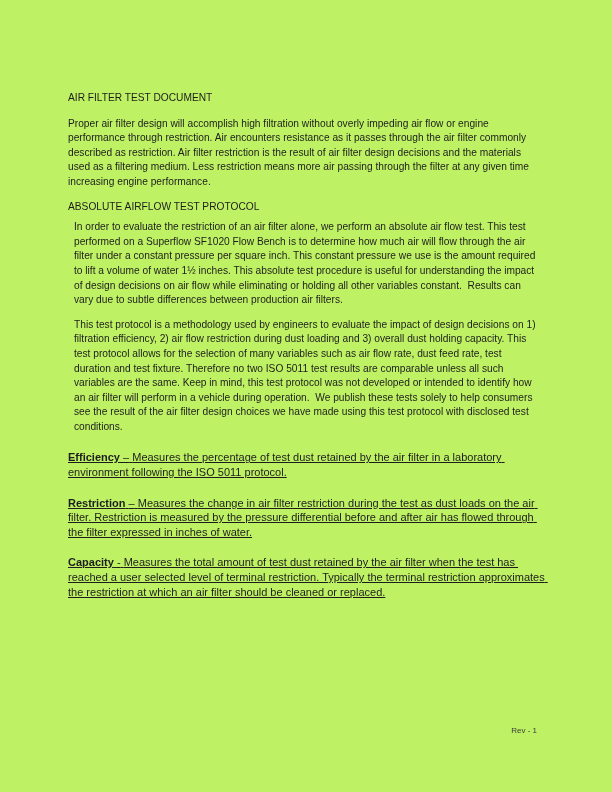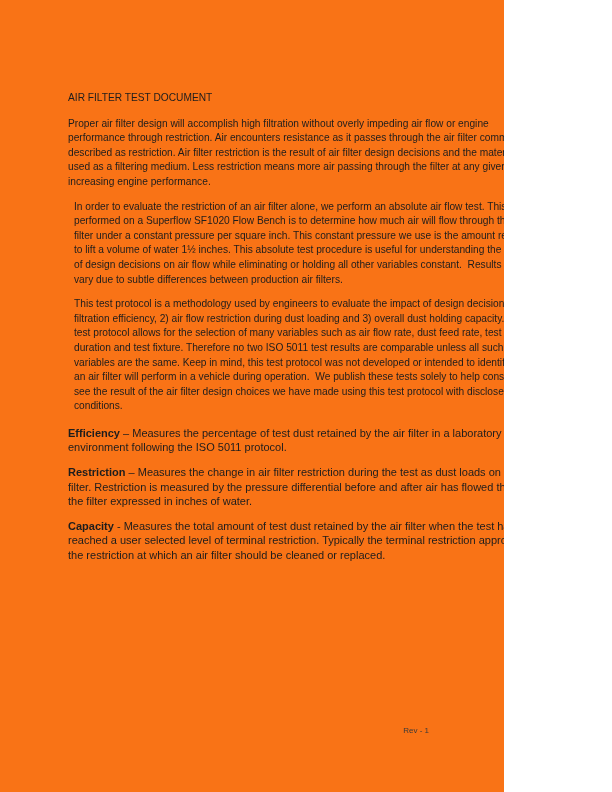--- a/index.html
+++ b/index.html
@@ -2,23 +2,23 @@
 <html><head>
 <meta charset="utf-8">
 <style>
   html, body {
     margin: 0;
     padding: 0;
     background: #ffffff;
   }
   .page {
     position: relative;
-    width: 504px;
+    width: 612px;
     height: 792px;
-    background: #f97316;
+    background: #bef264;
     overflow: hidden;
     color: #1d1d1d;
     font-family: "Liberation Sans", sans-serif;
   }
   .content {
     position: absolute;
     left: 68px;
     top: 91px;
     width: 478px;
   }
@@ -43,22 +43,23 @@
   .section-body {
     margin: 6px;
   }
   .iso-section {
     margin-bottom: 12px;
   }
   
   .def {
     font-size: 11px;
     line-height: 14.6px;
-    margin: 0 0 10px 0;
+    margin: 16px 0 10px 0;
     white-space: pre-wrap;
+    text-decoration: underline;
   }
   .def .term {
     font-weight: bold;
   }
   .footer-rev {
     position: absolute;
     top: 726px;
     right: 75px;
     font-size: 8px;
     color: #3a3a3a;
@@ -69,20 +70,21 @@
 <body>
 
 <div class="page">
   <div class="content">
 
     <div class="t-text doc-title">AIR FILTER TEST DOCUMENT</div>
 
     <p class="t-text intro">Proper air filter design will accomplish high filtration without overly impeding air flow or engine performance through restriction. Air encounters resistance as it passes through the air filter commonly described as restriction. Air filter restriction is the result of air filter design decisions and the materials used as a filtering medium. Less restriction means more air passing through the filter at any given time increasing engine performance.</p>
 
     <div class="section">
+      <div class="t-text section-heading">ABSOLUTE AIRFLOW TEST PROTOCOL</div>
       <p class="t-text section-body">In order to evaluate the restriction of an air filter alone, we perform an absolute air flow test. This test performed on a Superflow SF1020 Flow Bench is to determine how much air will flow through the air filter under a constant pressure per square inch. This constant pressure we use is the amount required to lift a volume of water 1½ inches. This absolute test procedure is useful for understanding the impact of design decisions on air flow while eliminating or holding all other variables constant.  Results can vary due to subtle differences between production air filters.</p>
     </div>
 
     <div class="section iso-section">
       <p class="t-text section-body">This test protocol is a methodology used by engineers to evaluate the impact of design decisions on 1) filtration efficiency, 2) air flow restriction during dust loading and 3) overall dust holding capacity. This test protocol allows for the selection of many variables such as air flow rate, dust feed rate, test duration and test fixture. Therefore no two ISO 5011 test results are comparable unless all such variables are the same. Keep in mind, this test protocol was not developed or intended to identify how an air filter will perform in a vehicle during operation.  We publish these tests solely to help consumers see the result of the air filter design choices we have made using this test protocol with disclosed test conditions.</p>
     </div>
 
     <p class="def"><span class="term">Efficiency</span> <span>–</span> <span>Measures the percentage of test dust retained by the air filter in a laboratory environment following the ISO 5011 protocol.</span></p>
 
     <p class="def"><span class="term">Restriction</span> <span>–</span> <span>Measures the change in air filter restriction during the test as dust loads on the air filter. Restriction is measured by the pressure differential before and after air has flowed through the filter expressed in inches of water.</span></p>

